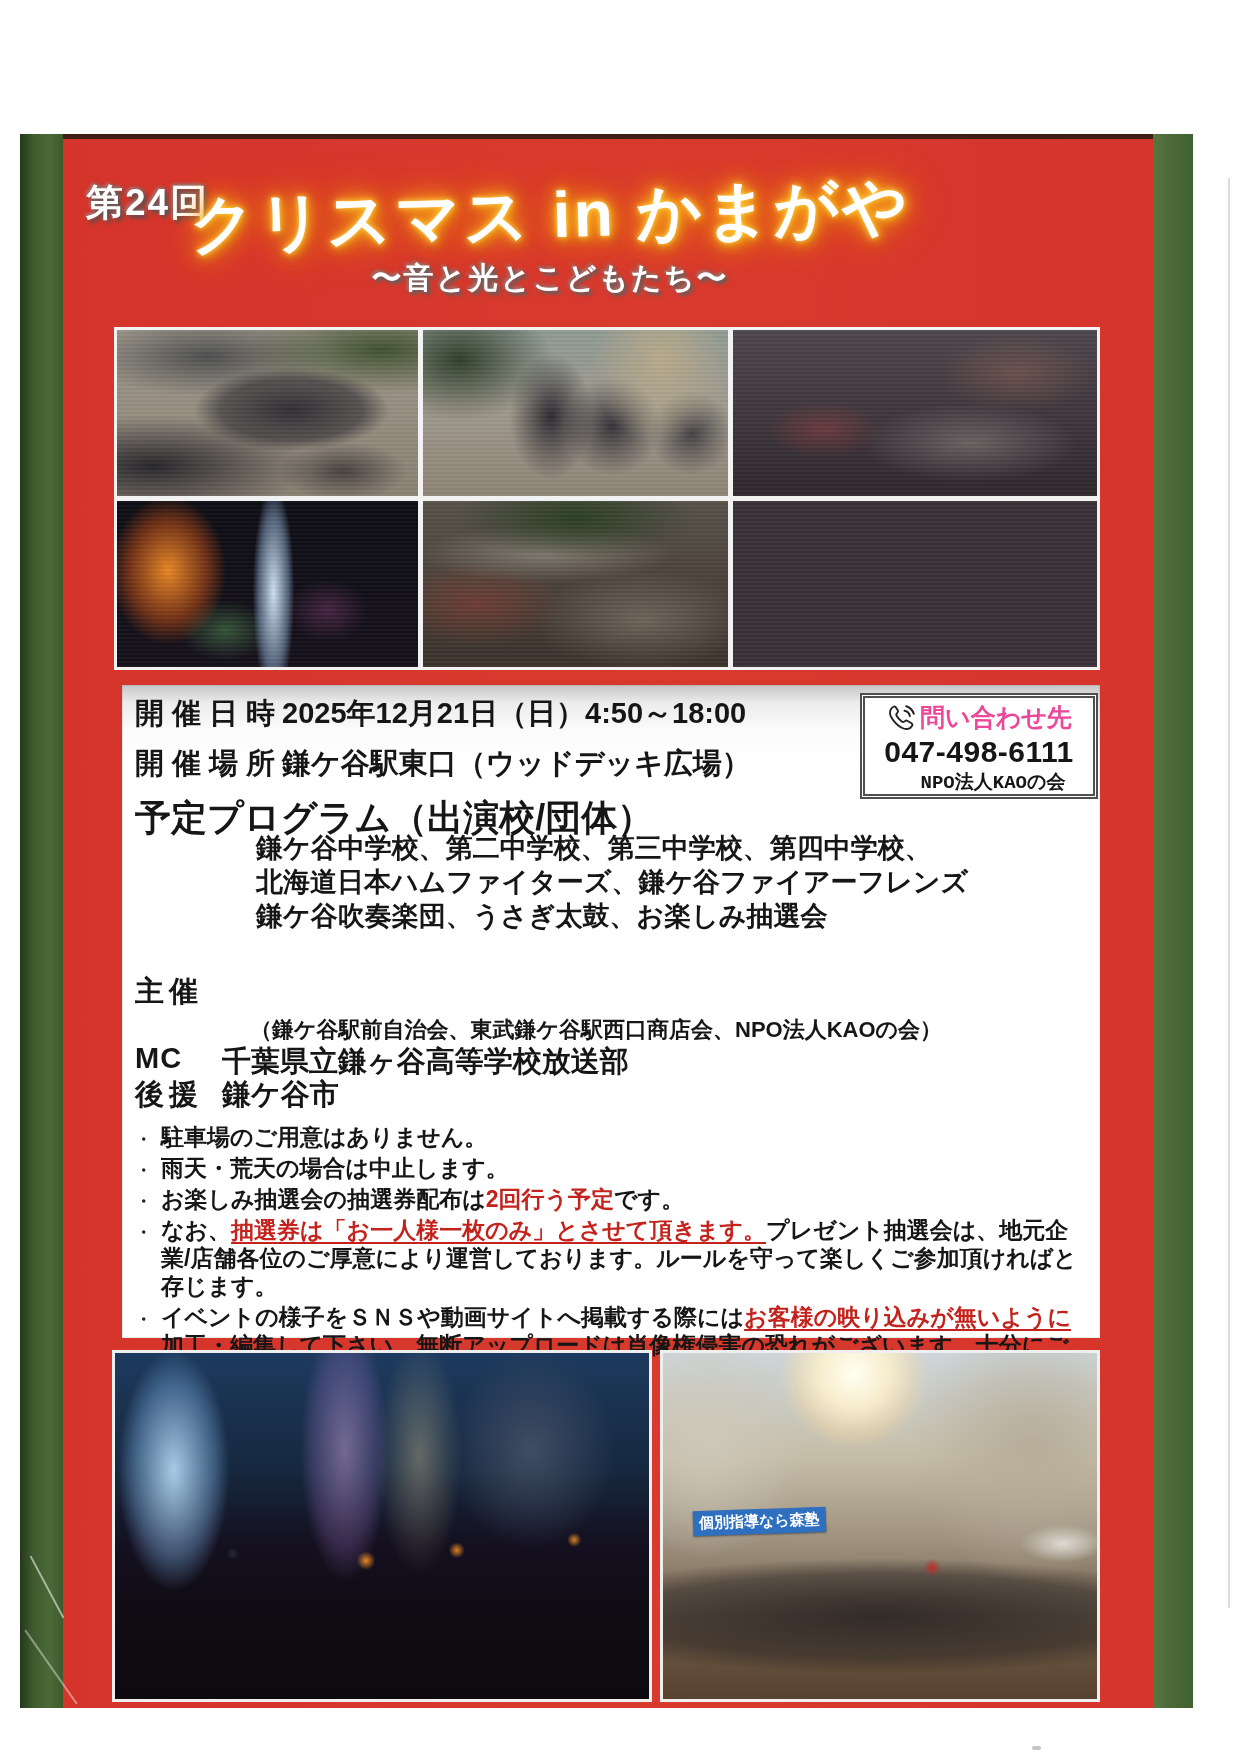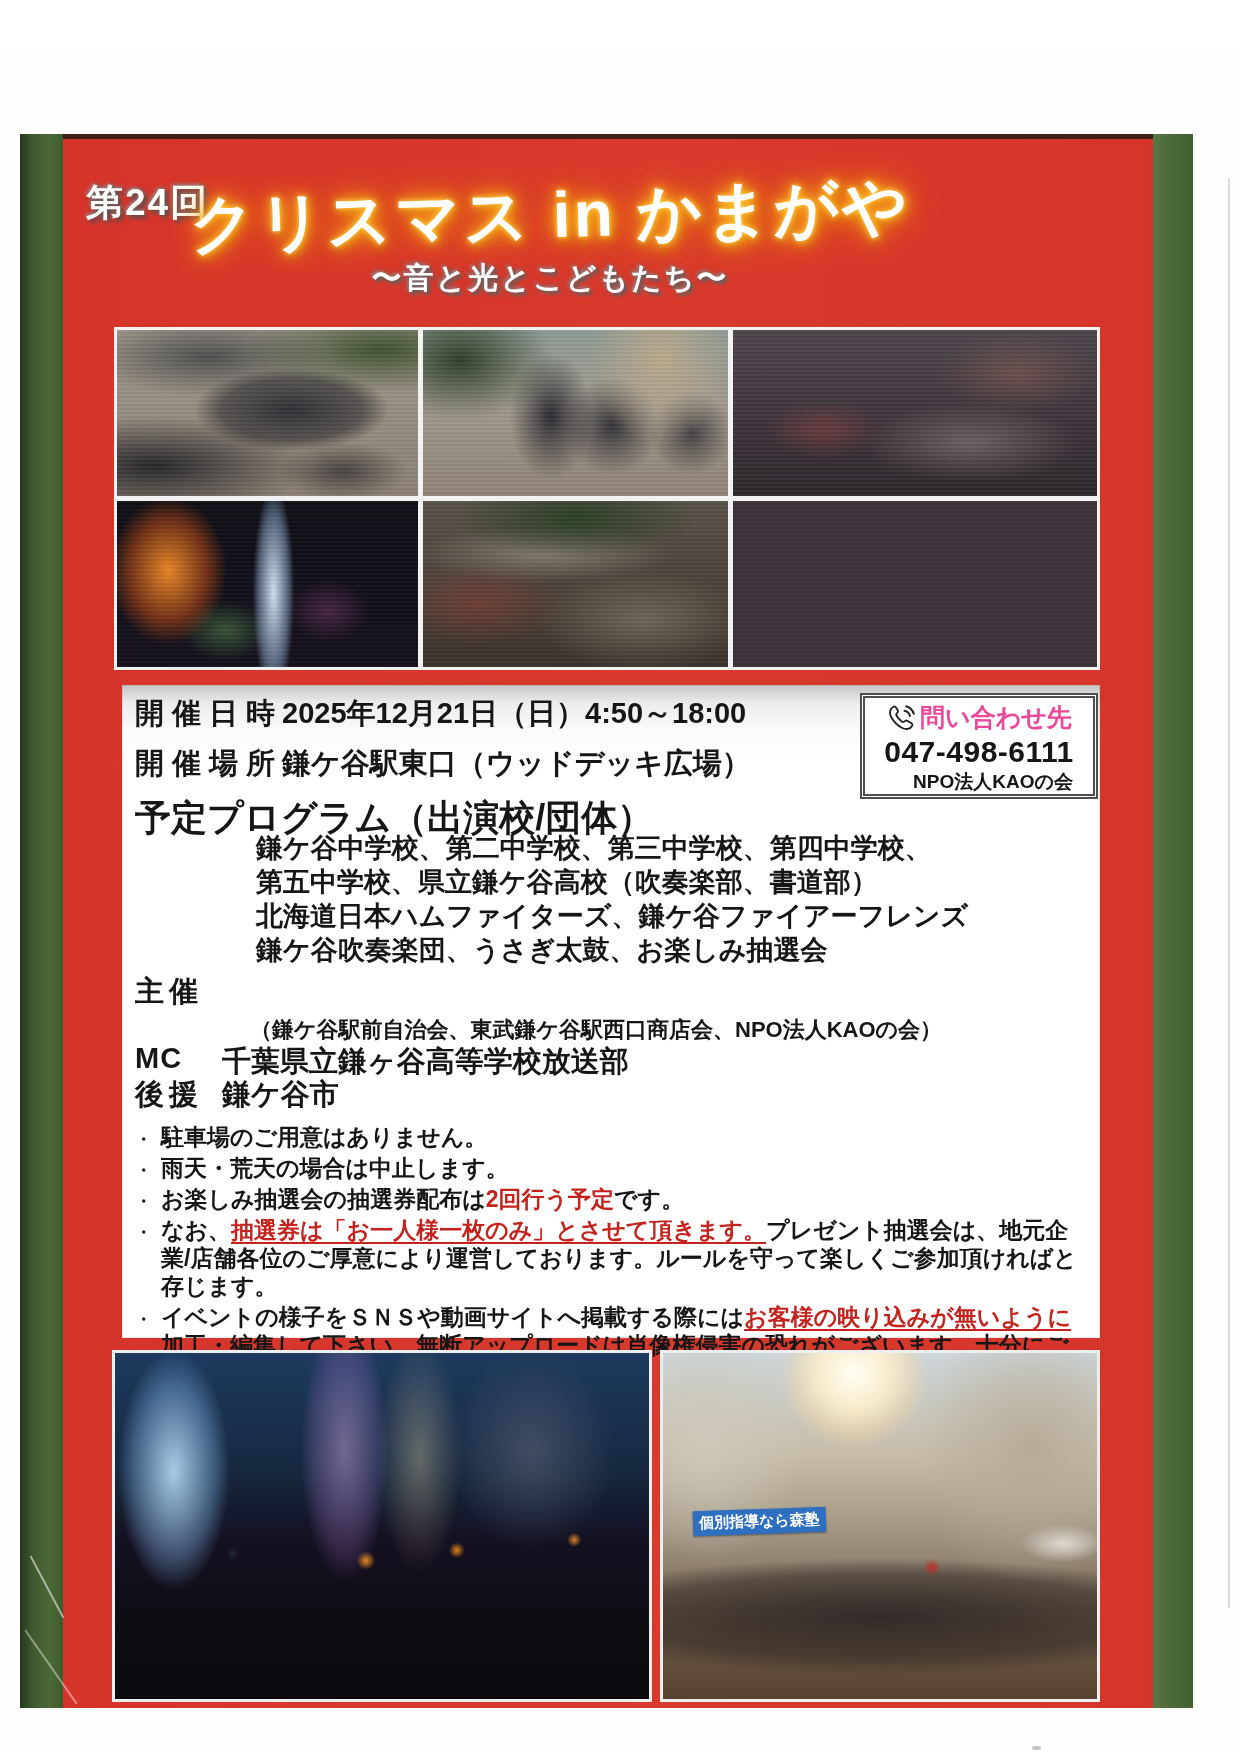--- a/index.html
+++ b/index.html
@@ -113,21 +113,21 @@
   .lbl-sup{left:13px;top:390px;letter-spacing:5px;}  .val-sup{left:100px;top:390px;}
   
   .contact-box{
     position:absolute;left:738px;top:8px;width:238px;height:106px;box-sizing:border-box;
     border:5px double #4f4f4f;background:#ffffff;padding:3px 6px;
   }
   .contact-head{display:flex;align-items:center;gap:4px;justify-content:center;}
   .contact-head .txt{font-size:25px;font-weight:bold;color:#ec4899;white-space:nowrap;}
   .phone-icon{width:30px;height:30px;flex:0 0 auto;}
   .contact-phone{font-size:30px;font-weight:bold;letter-spacing:.5px;text-align:center;margin-top:1px;white-space:nowrap;}
-  .contact-org{font-size:19px;font-weight:bold;text-align:center;padding-left:28px;white-space:nowrap;}
+  .contact-org{font-size:19px;font-weight:bold;text-align:center;padding-left:28px;white-space:nowrap;font-family:Liberation Mono, monospace;}
   
   .notes{position:absolute;left:13px;top:438px;width:956px;}
   .note{display:flex;align-items:flex-start;margin-bottom:3px;}
   .note .mark{flex:0 0 26px;font-size:17px;font-weight:bold;color:#222;padding-top:5px;}
   .note p{margin:0;font-size:23px;font-weight:bold;line-height:28px;word-break:break-all;color:#161616;}
   .hl{color:#c4221c;}
   .u{text-decoration:underline;text-decoration-thickness:2px;text-underline-offset:4px;}
   
   .photo{position:absolute;box-sizing:border-box;border:3px solid #efefef;overflow:hidden;}
   .photo-bl{
@@ -204,21 +204,20 @@
           </svg>
           <span class="txt">問い合わせ先</span>
         </div>
         <div class="contact-phone">047-498-6111</div>
         <div class="contact-org">NPO法人KAOの会</div>
       </div>
 
       <div class="program-heading">予定プログラム（出演校/団体）</div>
       <div class="program-lines">
         <div>鎌ケ谷中学校、第二中学校、第三中学校、第四中学校、</div>
-        <div>第五中学校、県立鎌ケ谷高校（吹奏楽部、書道部）</div>
         <div>北海道日本ハムファイターズ、鎌ケ谷ファイアーフレンズ</div>
         <div>鎌ケ谷吹奏楽団、うさぎ太鼓、お楽しみ抽選会</div>
       </div>
 
       <div class="row-label lbl-org">主催</div>
       <div class="org-note">（鎌ケ谷駅前自治会、東武鎌ケ谷駅西口商店会、NPO法人KAOの会）</div>
       <div class="row-label lbl-mc">MC</div>
       <div class="row-value val-mc">千葉県立鎌ヶ谷高等学校放送部</div>
       <div class="row-label lbl-sup">後援</div>
       <div class="row-value val-sup">鎌ケ谷市</div>

